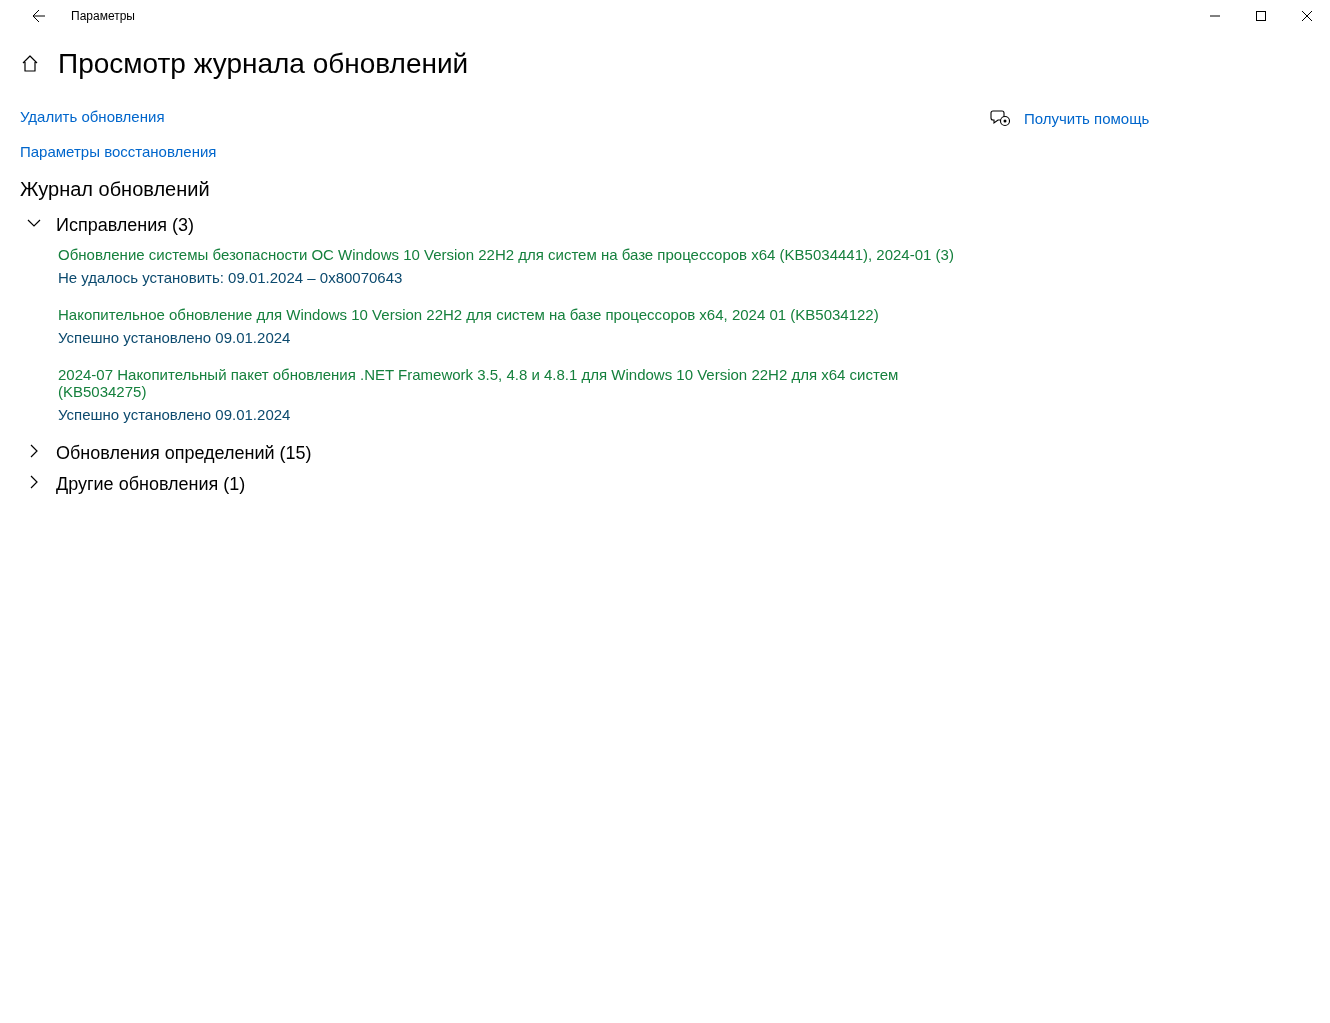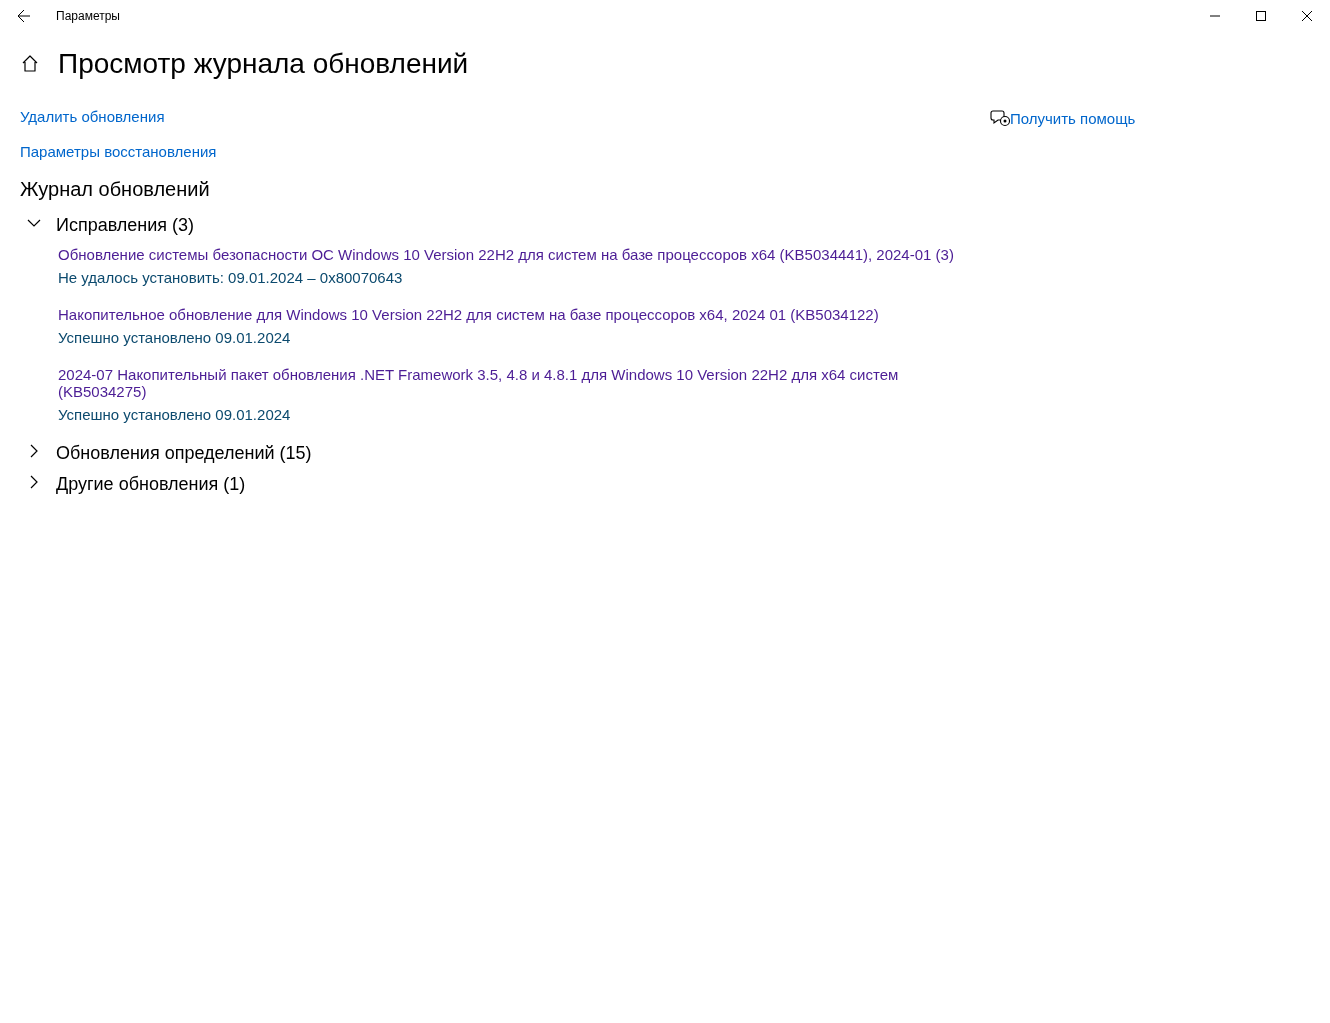--- a/index.html
+++ b/index.html
@@ -9,21 +9,21 @@
       color: #000000;
       font-size: 15px;
       width: 1330px;
       height: 1023px;
       overflow: hidden;
     }
     .titlebar {
       height: 32px;
       display: flex;
       align-items: center;
-      padding-left: 8px;
+      padding-left: 23px;
     }
     .back-btn {
       width: 32px;
       height: 32px;
       display: flex;
       align-items: center;
       justify-content: center;
       cursor: pointer;
     }
     .app-title {
@@ -101,33 +101,34 @@
       font-size: 18px;
       font-weight: 400;
     }
     .update-list {
       margin-left: 38px;
     }
     .update-item {
       margin-bottom: 20px;
     }
     .update-title {
-      color: #4c1d95;
+      color: #15803d;
       cursor: pointer;
       font-size: 15px;
       margin-bottom: 6px;
       display: block;
     }
     .update-status {
       font-size: 15px;
       color: #0c4a6e;
     }
     .help-row {
       display: flex;
       align-items: center;
+      gap: 14px;
     }
     .help-icon {
       width: 20px;
       height: 20px;
     }
     .help-link {
       color: #0066cc;
       cursor: pointer;
       font-size: 15px;
     }

